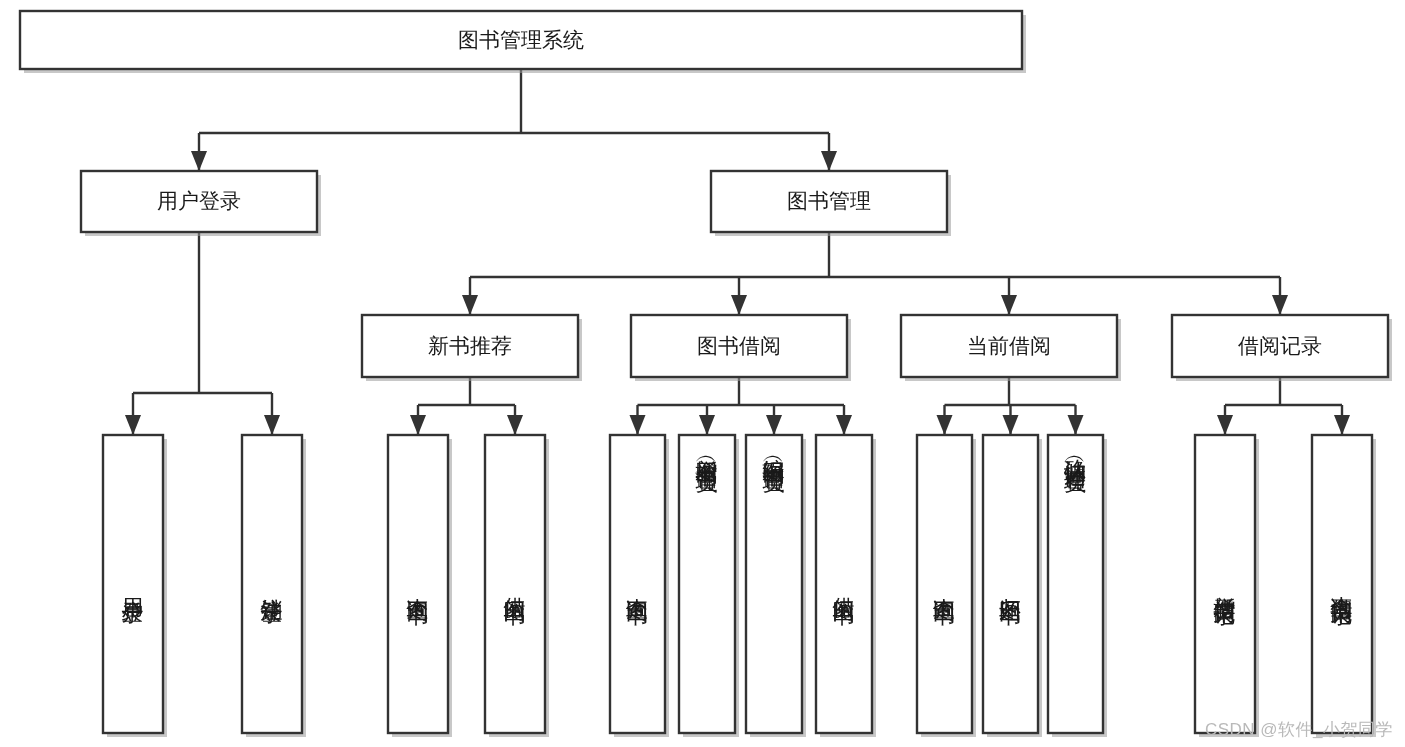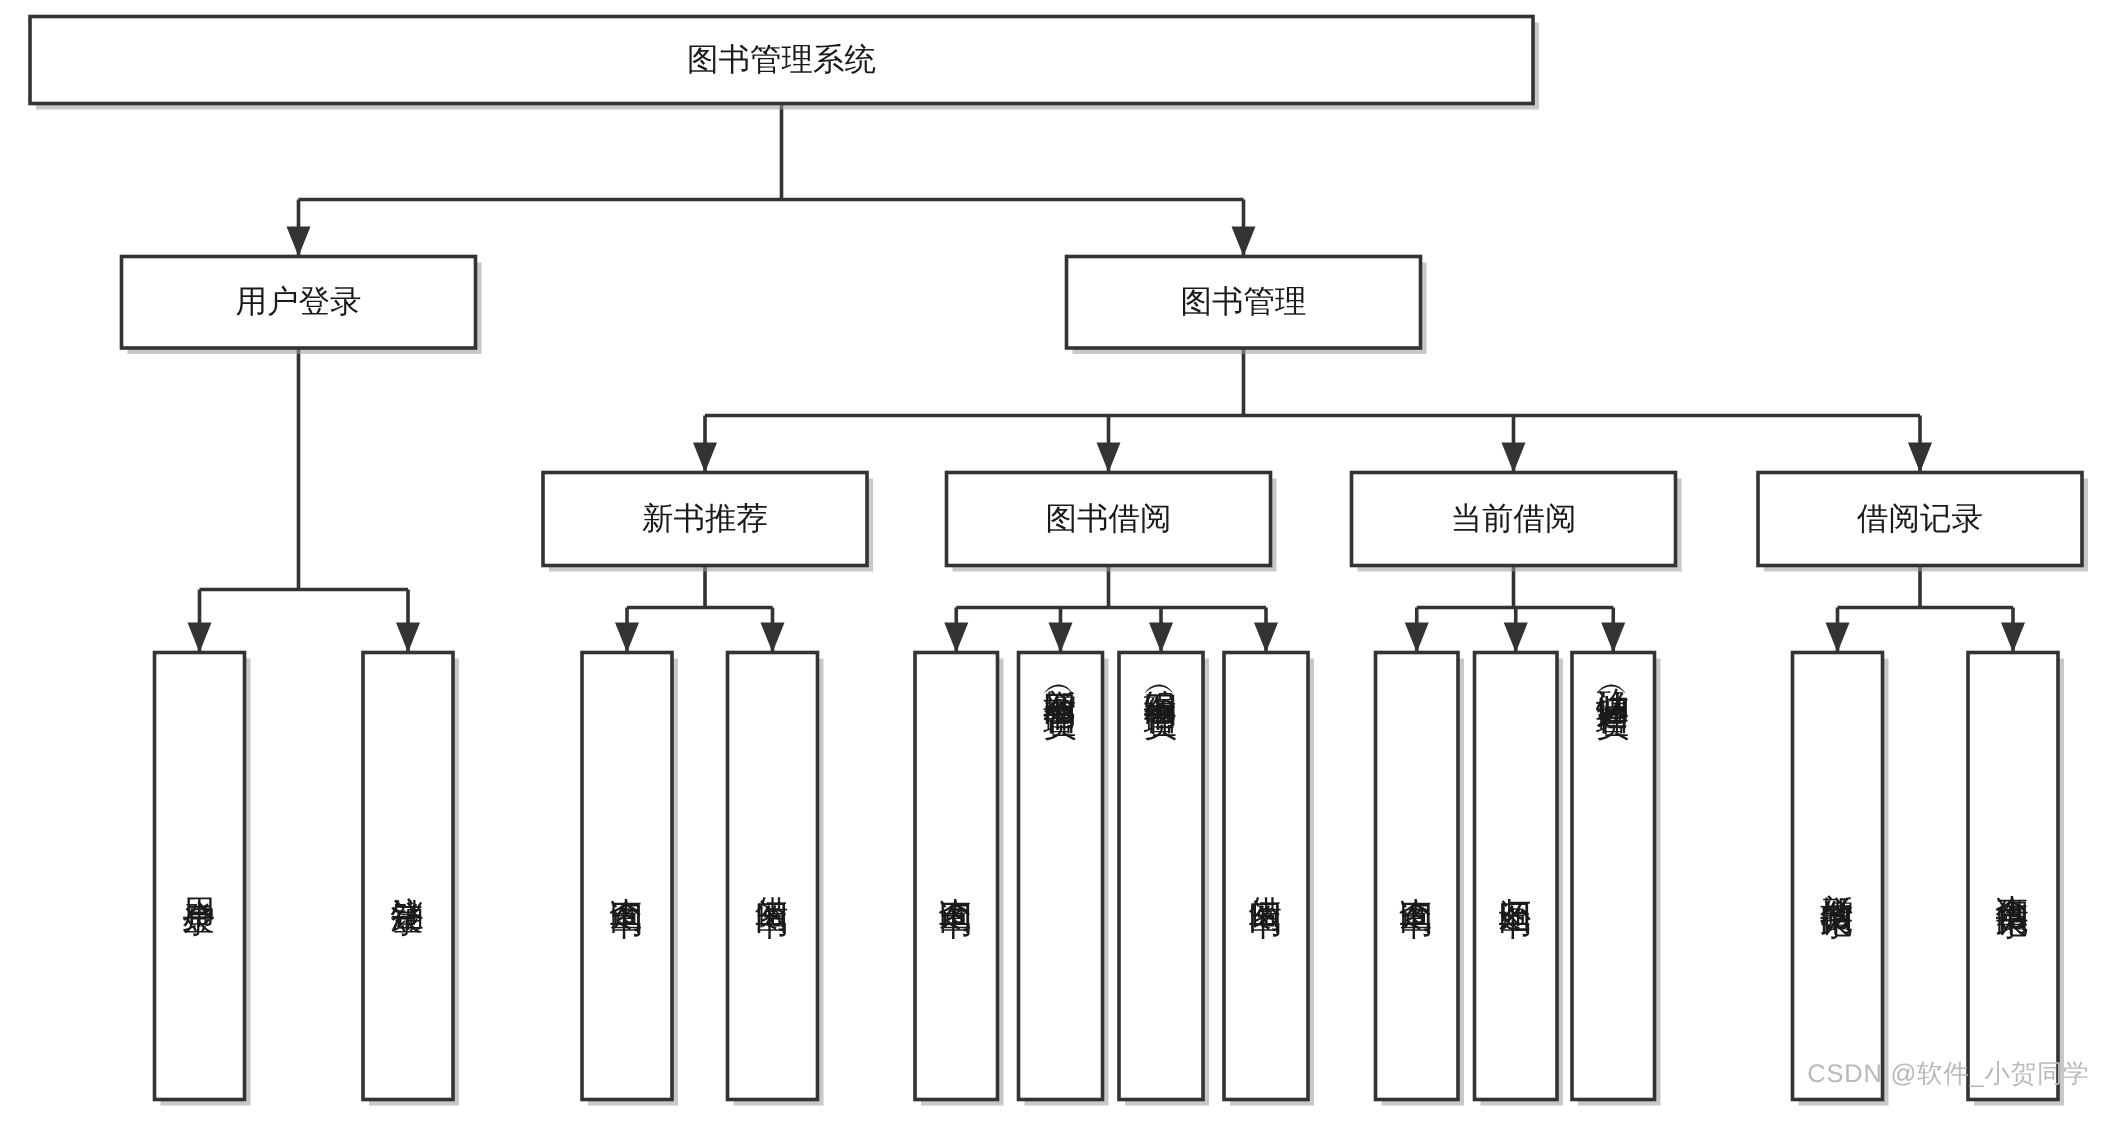--- a/index.html
+++ b/index.html
@@ -35,21 +35,21 @@
     font-family:"Liberation Sans","DejaVu Sans",sans-serif;
     font-size:22px;
     line-height:1.05;
     letter-spacing:2px;
     color:#1a1a1a;
     white-space:nowrap;
   }
   .watermark{
     position:absolute;
     right:12px;
-    bottom:20px;
+    bottom:6px;
     font-family:"Liberation Sans","DejaVu Sans",sans-serif;
     font-size:17px;
     color:#b9b9b9;
     white-space:nowrap;
     letter-spacing:.5px;
   }
 </style>
 </head>
 <body>
 

